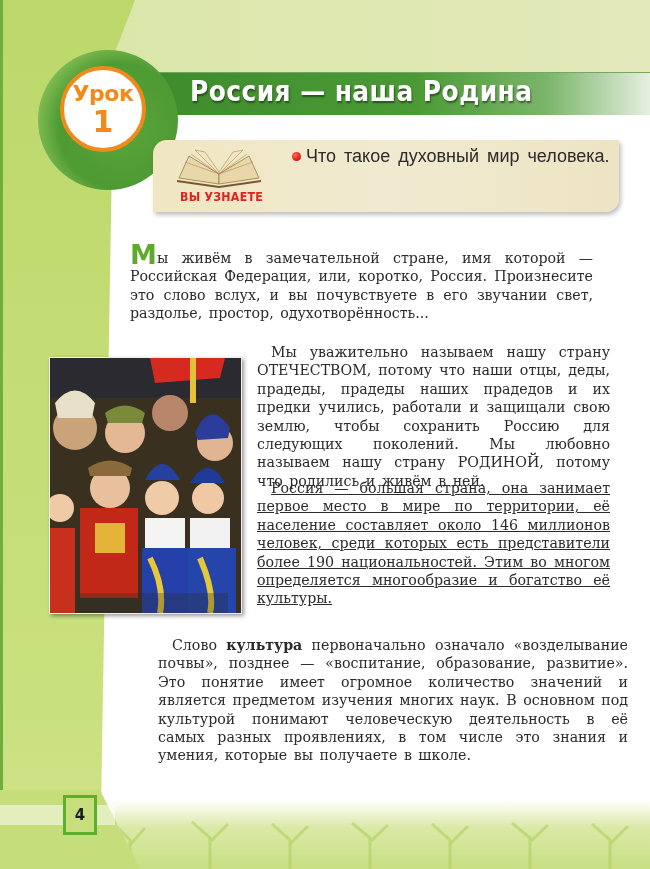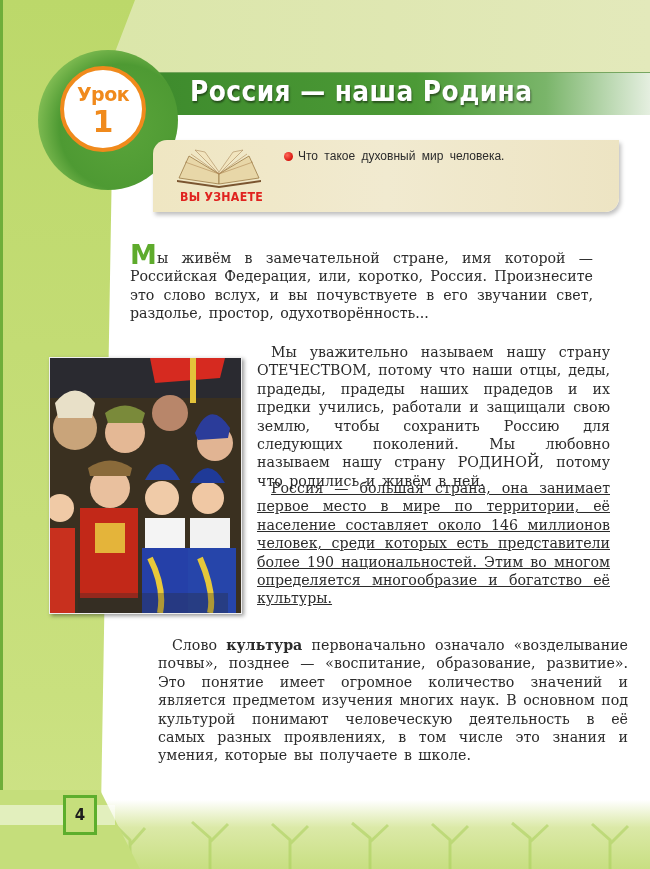--- a/index.html
+++ b/index.html
@@ -7,28 +7,28 @@
   .top-bg { position:absolute; left:0; top:0; width:650px; height:92px; background:linear-gradient(90deg,#d9e6a6 0%,#dfe7b2 60%,#e3e9bb 100%); }
   .left-band { position:absolute; left:0; top:0; width:150px; height:869px;
      background:linear-gradient(180deg,#bcd86a 0%,#c3dc74 40%,#c9e07e 80%,#cfe389 100%);
      clip-path: polygon(0 0, 135px 0, 112px 60px, 98px 140px, 112px 160px, 100px 869px, 0 869px); }
   .left-band-edge { position:absolute; left:0; top:0; width:3px; height:869px; background:#6fae3a; }
   .outer-circle { position:absolute; left:38px; top:50px; width:140px; height:140px; border-radius:50%; background:radial-gradient(circle at 60% 55%,#5aa43a 0%,#4e9a33 55%,#8cc45a 80%,#b7d77a 100%); }
   .title-bar { position:absolute; left:130px; top:73px; width:520px; height:42px;
      background:linear-gradient(90deg,#3d8a2c 0%,#4c9a36 55%,#7ab56a 80%,#e5efe0 100%); }
   .title-bar-top-line { position:absolute; left:130px; top:72px; width:520px; height:2px; background:#2f7a24; opacity:.6; }
   .lesson-badge { position:absolute; left:60px; top:66px; width:86px; height:86px; border-radius:50%; background:#fff; border:4px solid #f08a1c; box-sizing:border-box; text-align:center; }
-  .lesson-word { font-family:"DejaVu Sans", sans-serif; font-weight:bold; color:#f08a1c; font-size:19px; line-height:22px; margin-top:13px; letter-spacing:-0.5px; }
+  .lesson-word { font-family:"DejaVu Sans", sans-serif; font-weight:bold; color:#f08a1c; font-size:22px; line-height:22px; margin-top:13px; letter-spacing:-0.5px; }
   .lesson-num { font-family:"DejaVu Sans", sans-serif; font-weight:bold; color:#f08a1c; font-size:30px; line-height:30px; margin-top:2px; }
   .page-title { position:absolute; left:190px; top:74px; font-family:"DejaVu Sans", sans-serif; font-weight:bold; font-size:29px; color:#ffffff; letter-spacing:0.5px; transform:scaleX(0.86); transform-origin:left; text-shadow:1px 2px 2px rgba(0,0,0,.45); white-space:nowrap; }
   .learn-box { position:absolute; left:153px; top:140px; width:466px; height:72px; border-radius:14px 0 14px 0;
      background:linear-gradient(90deg,#efe6c2 0%,#f1ead0 50%,#ede4c3 100%); box-shadow:2px 3px 4px rgba(0,0,0,.25); }
   .book-icon { position:absolute; left:175px; top:148px; width:88px; height:40px; }
   .learn-label { position:absolute; left:180px; top:189px; font-family:"DejaVu Sans", sans-serif; font-weight:bold; color:#e0231f; font-size:13px; transform:scaleX(0.85); transform-origin:left; letter-spacing:0.3px; }
-  .learn-list { position:absolute; left:284px; top:148px; width:322px; margin:0; padding:0; list-style:none; font-family:"Liberation Sans", sans-serif; font-size:12px; color:#2b2b2b; line-height:17px; }
+  .learn-list { position:absolute; left:292px; top:148px; width:322px; margin:0; padding:0; list-style:none; font-family:"Liberation Sans", sans-serif; font-size:18px; color:#2b2b2b; line-height:17px; }
   .learn-list li { position:relative; padding-left:14px; text-align:justify; word-spacing:3px; }
   .learn-list li .dot { position:absolute; left:0; top:4px; width:9px; height:9px; border-radius:50%; background:radial-gradient(circle at 35% 35%,#ff6a5a,#d8150f 70%); }
   .body-text { font-family:"DejaVu Serif", serif; font-size:14.2px; color:#2b2b2b; line-height:18.4px; text-align:justify; word-spacing:2px; position:absolute; }
   .p1 { left:130px; top:246px; width:463px; }
   .dropcap { color:#5eab2c; font-weight:bold; font-family:"DejaVu Sans", sans-serif; font-size:27px; line-height:18px; vertical-align:-1px; }
   .p2 { left:257px; top:343px; width:353px; }
   .p3 { left:257px; top:479px; width:353px;text-decoration:underline; }
   .p4 { left:140px; top:636px; width:470px;margin-left:18px; }
   .indent { display:inline-block; width:14px; }
   .photo { position:absolute; left:49px; top:357px; width:191px; height:255px; overflow:hidden; box-shadow:2px 2px 4px rgba(0,0,0,.4); border:1px solid #eee; }

